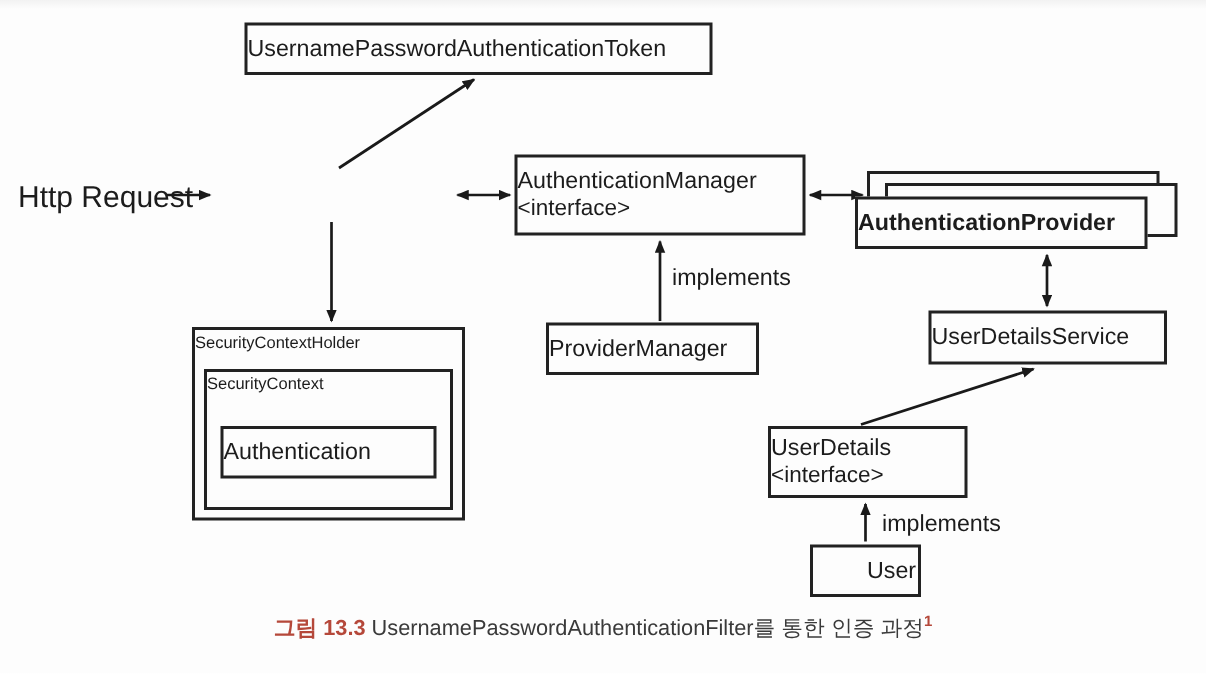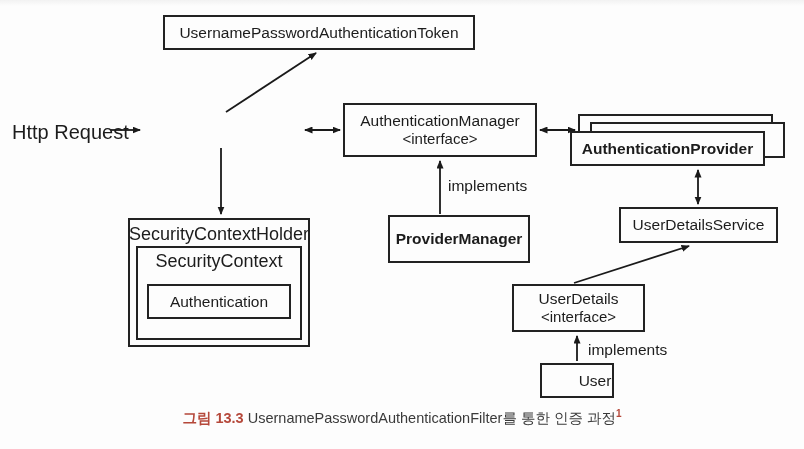--- a/index.html
+++ b/index.html
@@ -21,21 +21,21 @@
     width: 804px;
     height: 449px;
     pointer-events: none;
   }
   .node {
     position: absolute;
     box-sizing: border-box;
     border: 2px solid #222222;
     background: #fdfdfd;
     display: flex;
-    align-items: center;
+    align-items: flex-start;
     justify-content: center;
     flex-direction: column;
     color: #1c1c1c;
     font-size: 15.5px;
     line-height: 1.25;
     text-align: center;
   }
   .node .sub {
     font-size: 15px;
   }
@@ -49,21 +49,21 @@
     position: absolute;
     color: #1c1c1c;
     font-size: 15.5px;
     white-space: nowrap;
   }
   .container-label {
     position: absolute;
     left: 0; right: 0;
     text-align: center;
     color: #1c1c1c;
-    font-size: 18px;
+    font-size: 11px;
   }
   .caption {
     position: absolute;
     left: 0;
     top: 409px;
     width: 804px;
     text-align: center;
     font-size: 14.5px;
     color: #3a3a3a;
   }
@@ -126,21 +126,21 @@
   </div>
 
   <div class="node" style="left:578px; top:114px; width:195px; height:36px; z-index:1;"></div>
   <div class="node" style="left:590px; top:122px; width:195px; height:36px; z-index:2;"></div>
   <div class="node" style="left:570px; top:131px; width:195px; height:35px; z-index:3;font-weight:bold;">
     <span>AuthenticationProvider</span>
   </div>
 
   <div class="edge-label" style="left:448px; top:177px;">implements</div>
 
-  <div class="node" style="left:388px; top:215px; width:142px; height:48px;font-weight:bold;">
+  <div class="node" style="left:364px; top:215px; width:142px; height:35px;">
     <span>ProviderManager</span>
   </div>
 
   <div class="node" style="left:619px; top:207px; width:159px; height:36px;">
     <span>UserDetailsService</span>
   </div>
 
   <div class="node" style="left:128px; top:218px; width:182px; height:129px; justify-content:flex-start;">
     <div class="container-label" style="position:static; padding-top:3px;">SecurityContextHolder</div>
     <div class="node" style="left:6px; top:26px; width:166px; height:94px; justify-content:flex-start;">

